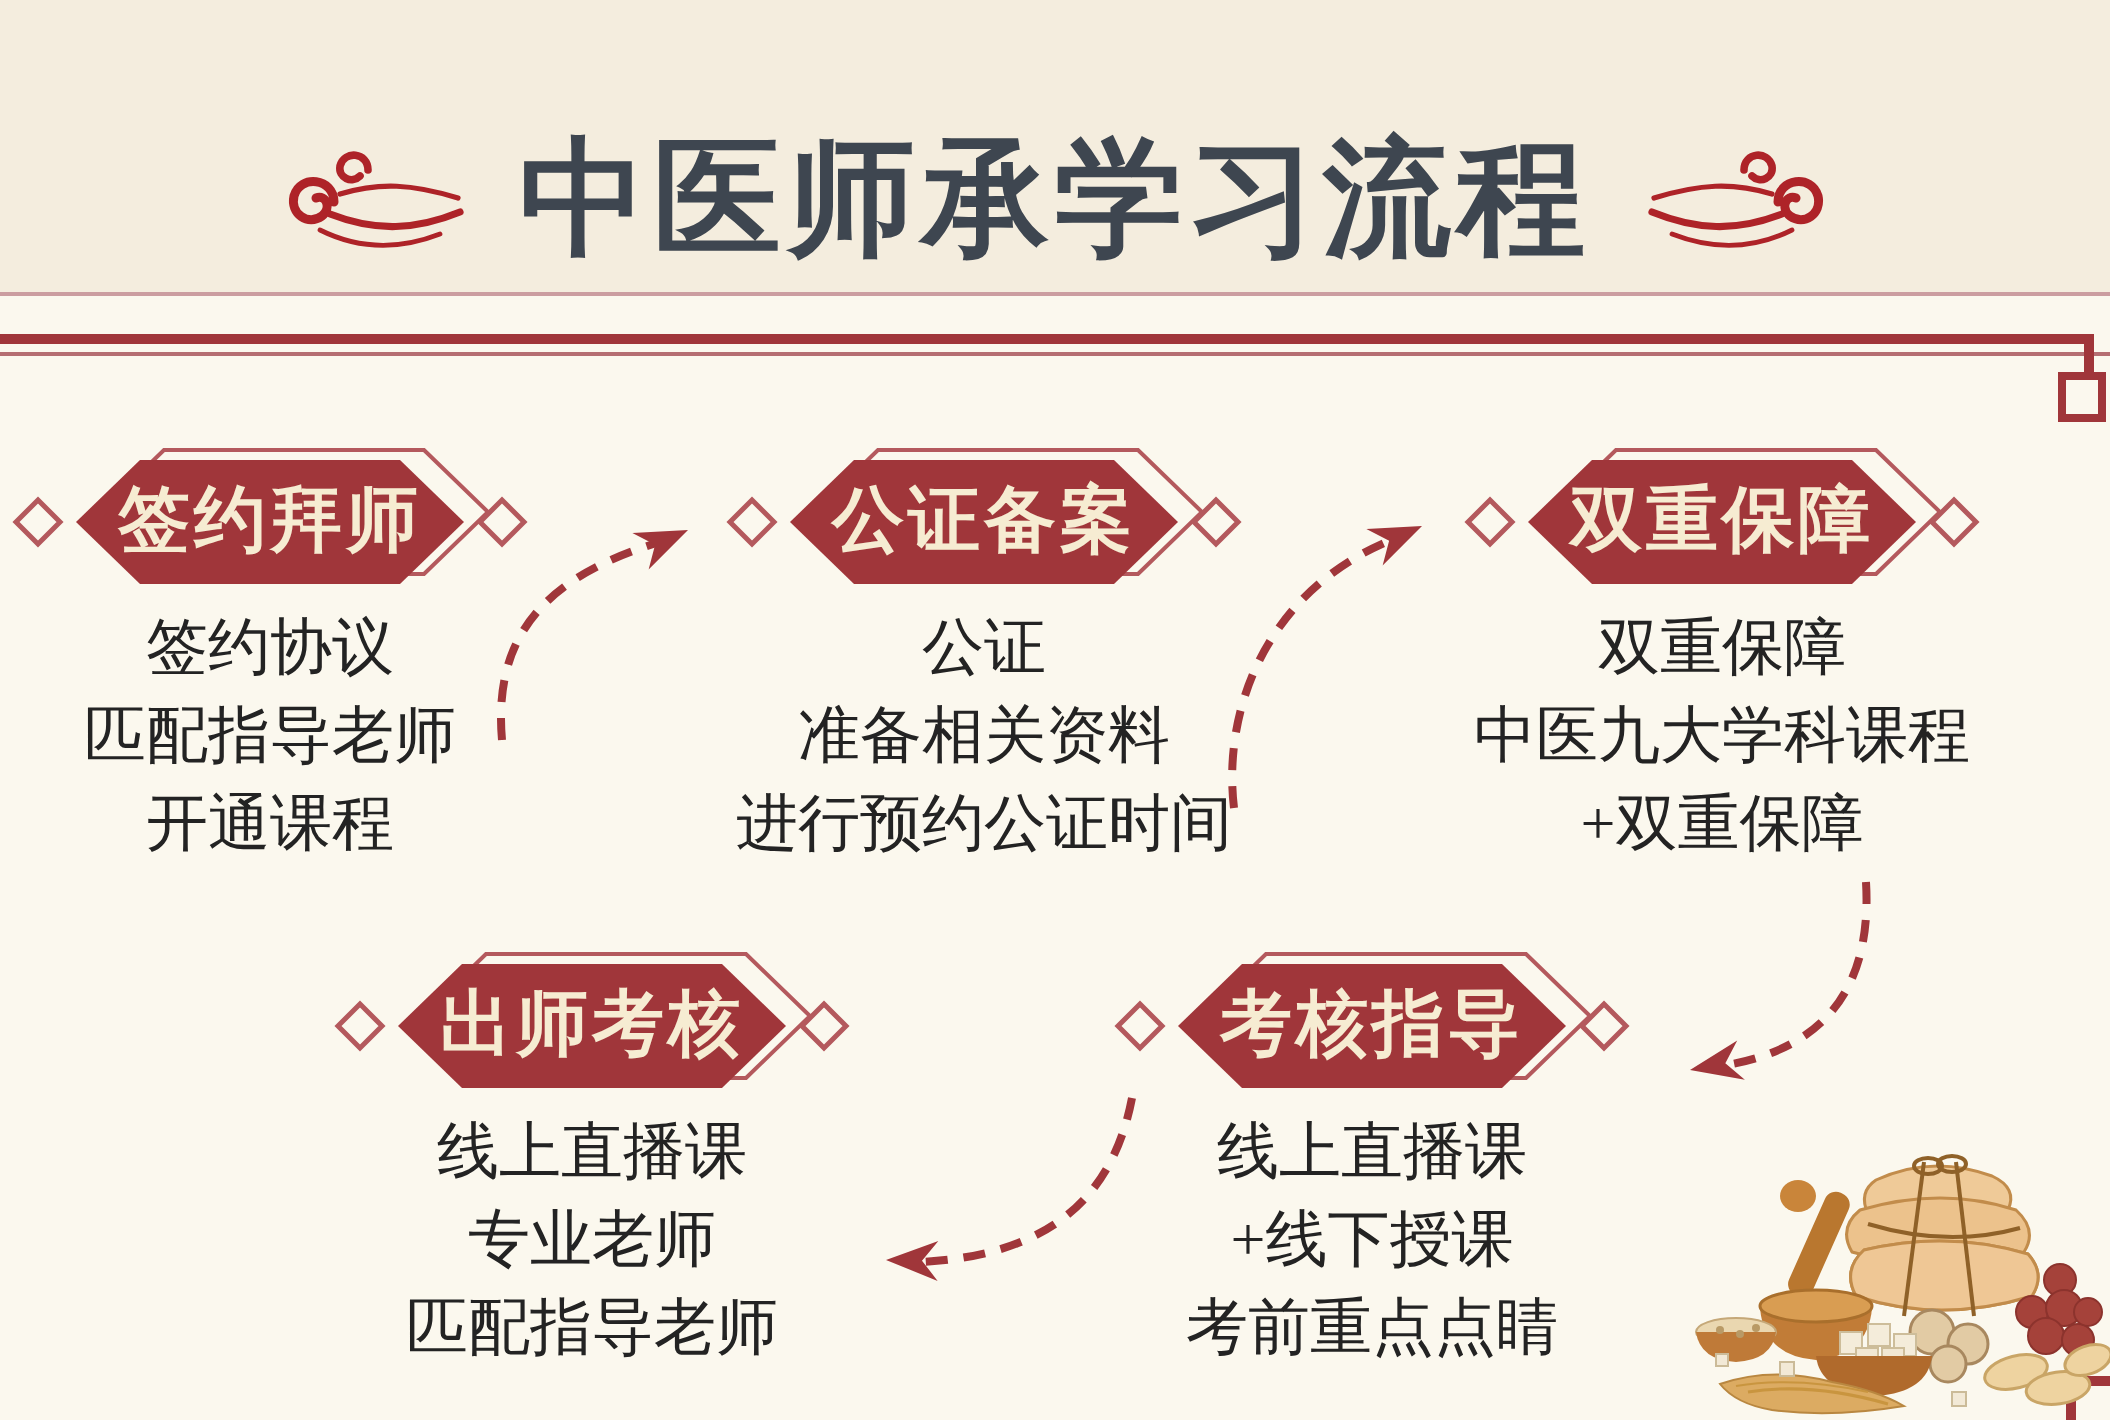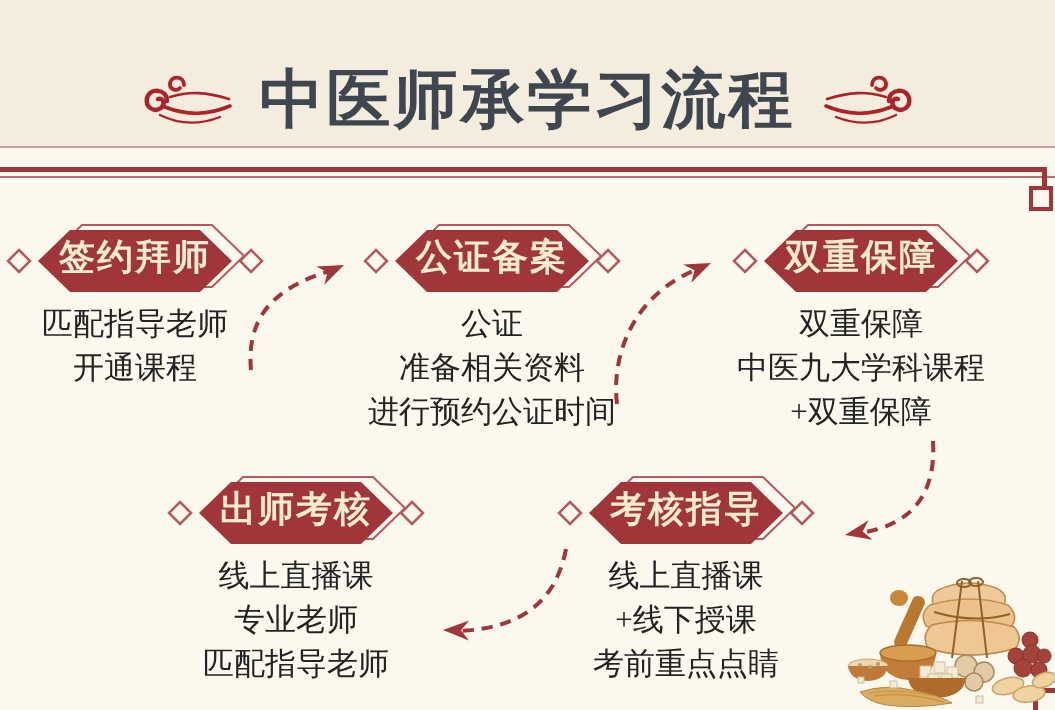--- a/index.html
+++ b/index.html
@@ -27,21 +27,21 @@
   
   .step{position:absolute;width:360px;display:flex;flex-direction:column;align-items:center;}
   .badge{position:relative;width:260px;height:76px;}
   .badge svg{position:absolute;left:0;top:0;width:260px;height:76px;}
   .hex-outline{fill:none;stroke:var(--outline_red,#b4595d);stroke-width:2;}
   .hex-fill{fill:var(--primary_red,#a0363a);}
   .diamond{fill:none;stroke:var(--outline_red,#b4595d);stroke-width:2.5;}
   .badge-label{
     position:absolute;left:0;top:0;width:260px;height:76px;line-height:74px;text-align:center;
     font-size:36px;font-weight:bold;letter-spacing:2px;color:var(--badge_text,#f6ecd2);
-    font-family:Liberation Mono, monospace;
+    font-family:Liberation Sans, sans-serif;
   }
   .step-items{
     margin-top:3px;text-align:center;
     font-family:"Liberation Serif",serif;font-size:31px;line-height:44px;color:var(--body_ink,#232323);
     white-space:nowrap;
   }
   #step-signing{left:-45px;top:223px;}
   #step-notarization{left:312px;top:223px;justify-content:flex-end;}
   #step-mentorship{left:681px;top:223px;}
   #step-graduation{left:116px;top:475px;}
@@ -115,20 +115,21 @@
     <div class="badge">
       <svg viewBox="0 0 260 76">
         <polygon class="hex-outline" points="77,2 207,2 239,33 207,64 77,64 45,33"></polygon>
         <polygon class="hex-fill" points="65,7 195,7 227,38 195,69 65,69 33,38"></polygon>
         <polygon class="diamond" points="14,27 25,38 14,49 3,38"></polygon>
         <polygon class="diamond" points="246,27 257,38 246,49 235,38"></polygon>
       </svg>
       <div class="badge-label">签约拜师</div>
     </div>
     <div class="step-items">
+      <div class="step-item">签约协议</div>
       <div class="step-item">匹配指导老师</div>
       <div class="step-item">开通课程</div>
     </div>
   </div>
 
   <div class="step" id="step-notarization">
     <div class="badge">
       <svg viewBox="0 0 260 76">
         <polygon class="hex-outline" points="77,2 207,2 239,33 207,64 77,64 45,33"></polygon>
         <polygon class="hex-fill" points="65,7 195,7 227,38 195,69 65,69 33,38"></polygon>

